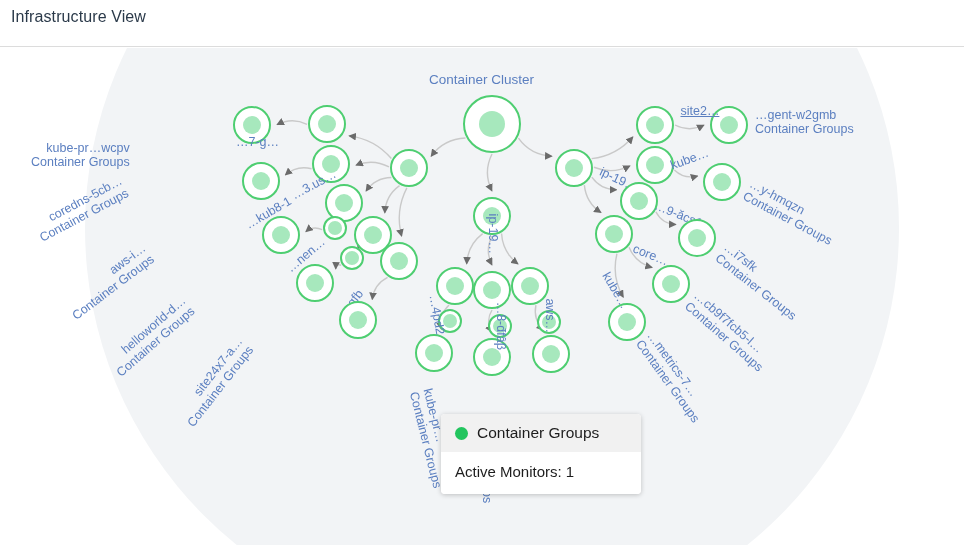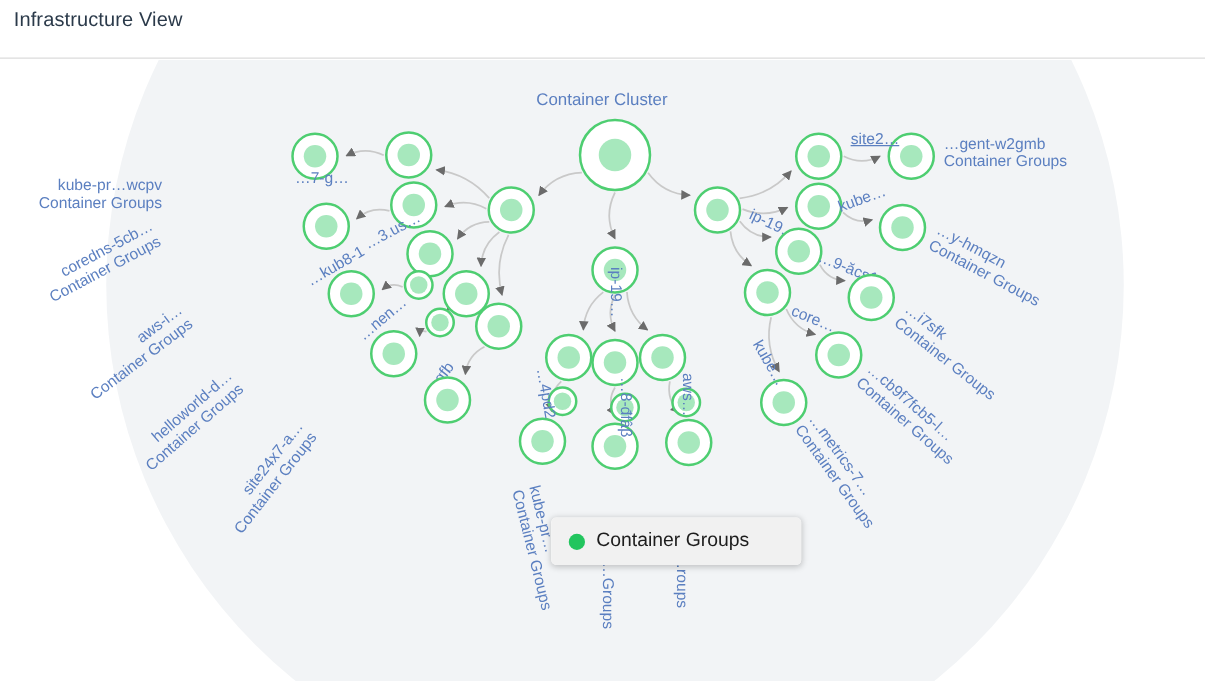--- a/index.html
+++ b/index.html
@@ -327,15 +327,18 @@
           <span class="l1">aws…</span>
         </div>
       </div>
     <div id="cluster-label">Container Cluster</div>
 
     <div id="tooltip">
       <div id="tt-head">
         <span id="tt-dot"></span>
         <span id="tt-title">Container Groups</span>
       </div>
+      <div id="tt-body">
+        <span id="tt-metric">Active Monitors: 1</span>
+      </div>
     </div>
   </div>
 </div>
 
 </body></html>

